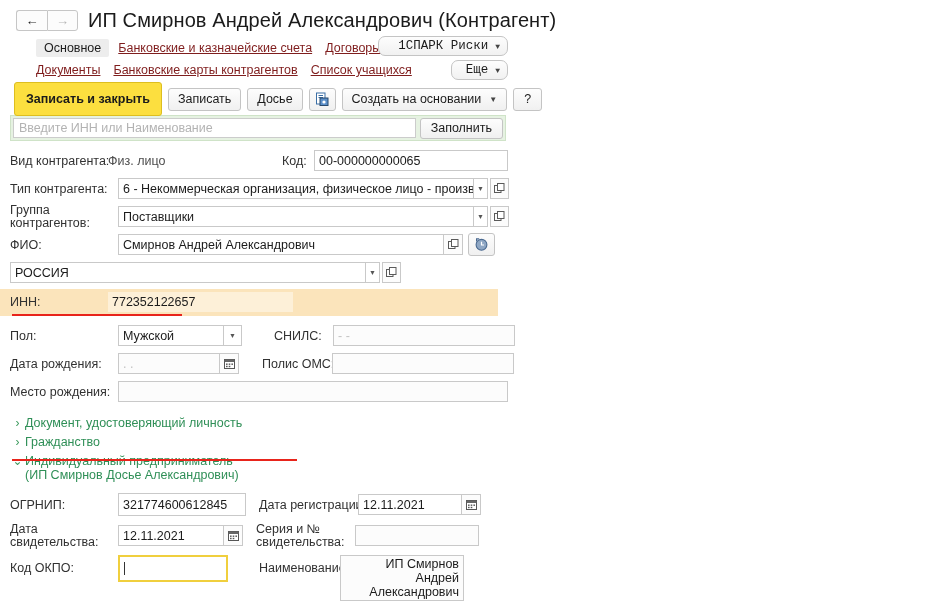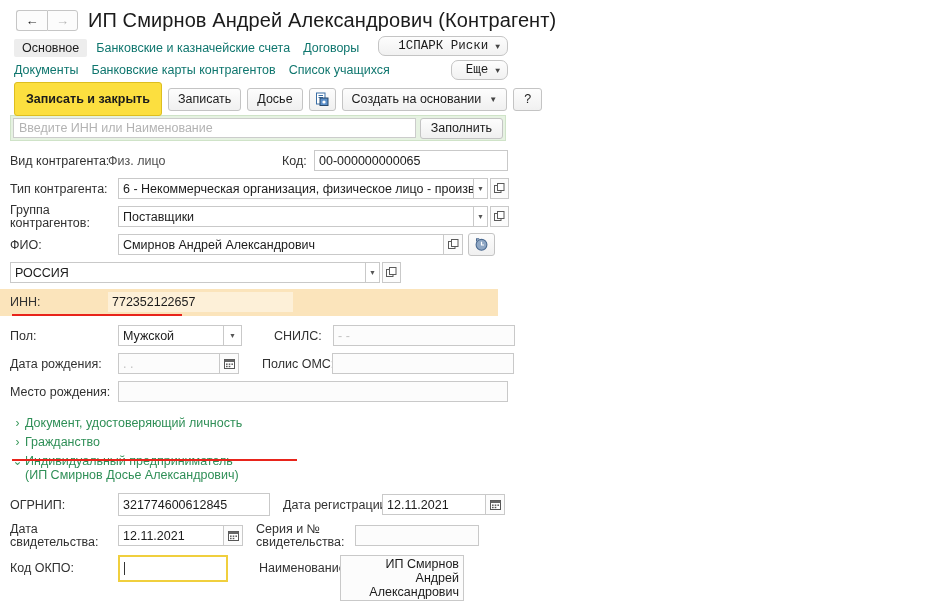--- a/index.html
+++ b/index.html
@@ -18,24 +18,24 @@
   .navbtn {
     width:31px; height:21px; border:1px solid #c6c6c6; background:#fcfcfc;
     display:flex; align-items:center; justify-content:center;
     font-size:13px; line-height:1; color:#222;
   }
   .navbtn.back { border-radius:3px 0 0 3px; border-right:none; }
   .navbtn.fwd  { border-radius:0 3px 3px 0; color:#b6b6b6; }
   .title { font-size:20px; color:#1b1b1b; white-space:nowrap; letter-spacing:.1px; }
 
   
-  .navpanel { position:relative; padding:3px 0 0 14px; }
+  .navpanel { position:relative; padding:3px 0 0 14px;margin-left:22px; }
   .navrow { display:flex; align-items:center; height:22px; }
   .navlink {
-    font-size:12.5px; color:#0f766e; 
+    font-size:12.5px; color:#7f1d1d; text-decoration:underline;
     white-space:nowrap; cursor:pointer; margin-right:13px;
   }
   .navlink.active {
     color:#1b1b1b; text-decoration:none; background:#ededed;
     padding:2px 8px; border-radius:2px; margin-right:9px;
   }
   .navbtn-right {
     position:absolute; right:0; border:1px solid #c4c4c4; border-radius:7px;
     background:linear-gradient(#fdfdfd,#f1f1f1); font-size:12.5px; color:#1b1b1b;
     padding:2px 7px 2px 19px; white-space:nowrap; cursor:pointer;font-family:Liberation Mono, monospace;
@@ -316,21 +316,21 @@
     <div class="grp">
       <div class="chev">⌄</div>
       <div>
         <div class="grptxt">Индивидуальный предприниматель</div>
         <div class="grptxt">(ИП Смирнов Досье Александрович)</div>
       </div>
     </div>
 
     <div class="frow" style="margin-top:10px;">
       <div class="lbl" style="width:108px;">ОГРНИП:</div>
-      <div class="fld" style="width:152px; height:23px;">321774600612845</div>
+      <div class="fld" style="width:128px; height:23px;">321774600612845</div>
       <div class="lbl" style="width:112px; padding-left:13px;">Дата регистрации:</div>
       <div class="picker">
         <div class="fld" style="width:104px;">12.11.2021</div>
         <div class="calbtn">
           <svg width="11" height="11" viewBox="0 0 11 11" aria-hidden="true">
             <rect x="0.5" y="1.5" width="10" height="9" fill="#fff" stroke="#555"></rect>
             <rect x="0.5" y="1.5" width="10" height="2.5" fill="#666"></rect>
             <rect x="2" y="5.5" width="1.6" height="1.4" fill="#555"></rect>
             <rect x="4.7" y="5.5" width="1.6" height="1.4" fill="#555"></rect>
             <rect x="7.4" y="5.5" width="1.6" height="1.4" fill="#555"></rect>

